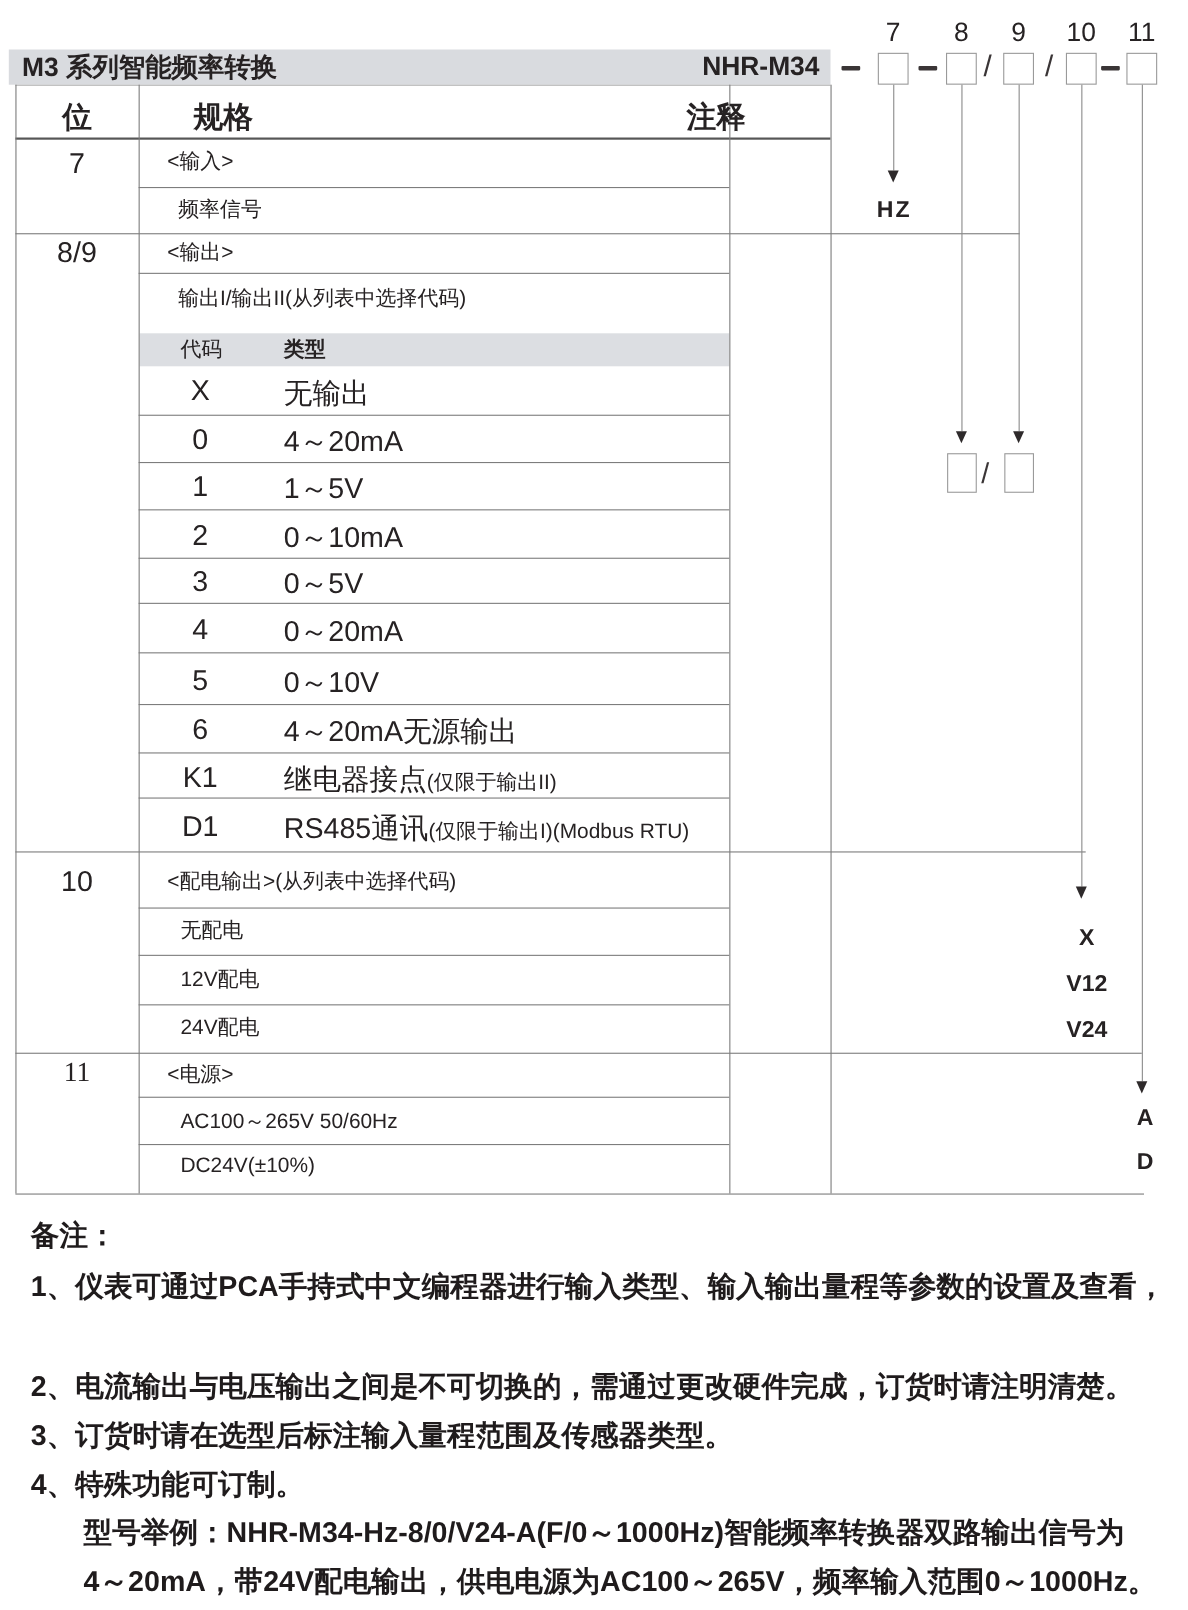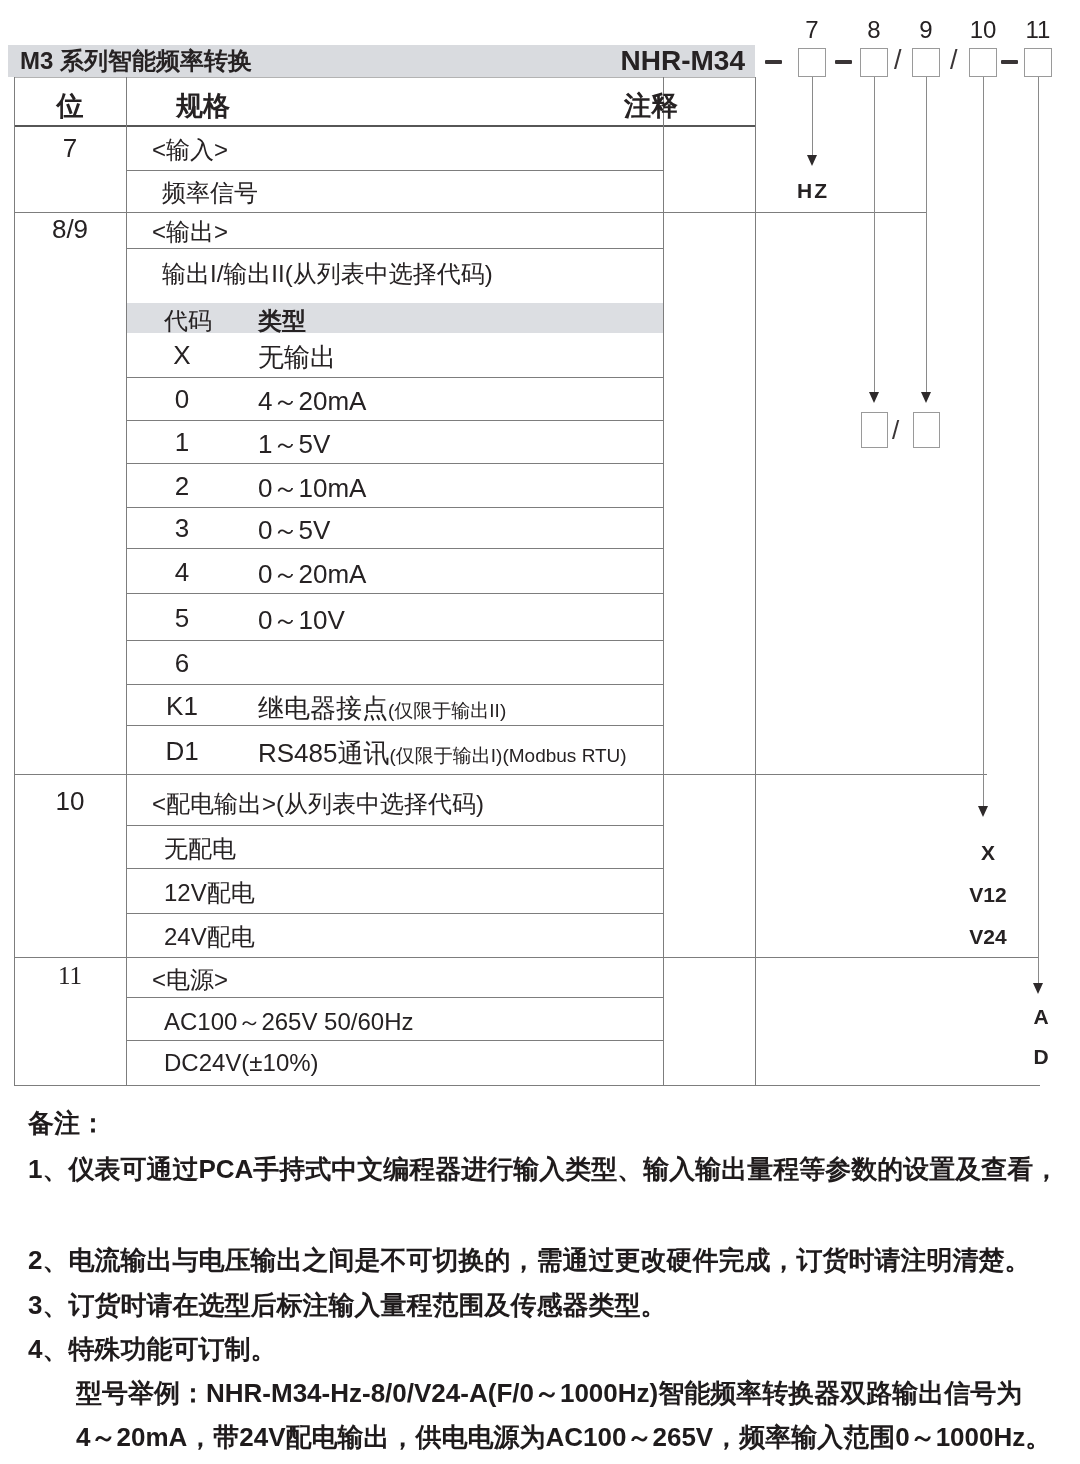--- a/index.html
+++ b/index.html
@@ -4,21 +4,21 @@
 <style>
   html,body{margin:0;padding:0;background:#fff}
   .page{position:relative;width:1080px;height:1464px;background:#ffffff;overflow:hidden;
         font-family:"Liberation Sans","DejaVu Sans",sans-serif;color:#262223}
 
   
   .titlebar{position:absolute;left:8px;top:45px;width:747px;height:32px;background:#d9dbdf;
             display:flex;justify-content:space-between;align-items:center;
             padding:0 10px 0 12px;box-sizing:border-box}
   .title-text{font-size:24px;font-weight:700;white-space:nowrap}
-  .model-text{font-size:28px;font-weight:700;white-space:nowrap}
+  .model-text{font-size:24px;font-weight:700;white-space:nowrap}
   .codebar{position:absolute;left:127px;top:303px;width:536px;height:30px;background:#dcdee2}
 
   
   .hl{position:absolute;height:1px;background:#7d7d7d}
   .vl{position:absolute;width:1px;background:#7d7d7d}
   .hl-top{left:14px;top:77px;width:741px;background:#b3b3b3}
   .hl-head{left:14px;top:125px;width:741px;height:2px;background:#565656}
   .hl-a{left:126px;top:170px;width:537px}
   .hl-g1{left:14px;top:212px;width:913px}
   .hl-b{left:126px;top:248px;width:537px}
@@ -82,21 +82,21 @@
   .annD{left:1020px;top:1045px;width:42px}
 
   
   .th{position:absolute;font-weight:700;font-size:27px;white-space:nowrap}
   .th-pos{left:14px;top:88px;width:112px;text-align:center}
   .th-spec{left:176px;top:88px}
   .th-note{left:606px;top:88px;width:90px;text-align:center}
   .pos{position:absolute;left:14px;width:112px;text-align:center;font-size:26px;font-weight:500}
   .pos7{top:133px}.pos89{top:214px}.pos10{top:786px}
   .pos11{top:962px;font-family:"Liberation Serif","DejaVu Serif",serif;font-size:25px}
-  .sp{position:absolute;font-size:24px;font-weight:500;white-space:nowrap}
+  .sp{position:absolute;font-size:19px;font-weight:500;white-space:nowrap}
   .sp-in{left:152px;top:134px}
   .sp-freq{left:162px;top:177px}
   .sp-out{left:152px;top:216px}
   .sp-outio{left:162px;top:258px}
   .codehead-c{left:164px;top:305px;font-weight:400}
   .codehead-t{left:258px;top:305px;font-weight:700}
   .cc{position:absolute;left:126px;width:112px;text-align:center;font-size:26px;font-weight:500}
   .ct{position:absolute;left:258px;font-size:26px;font-weight:500;white-space:nowrap}
   .r0{top:340px}.r1{top:384px}.r2{top:427px}.r3{top:471px}.r4{top:513px}
   .r5{top:557px}.r6{top:603px}.r7{top:648px}.r8{top:691px}.r9{top:736px}
@@ -223,20 +223,21 @@
   <div class="ct r2">1～5V</div>
   <div class="cc r3">2</div>
   <div class="ct r3">0～10mA</div>
   <div class="cc r4">3</div>
   <div class="ct r4">0～5V</div>
   <div class="cc r5">4</div>
   <div class="ct r5">0～20mA</div>
   <div class="cc r6">5</div>
   <div class="ct r6">0～10V</div>
   <div class="cc r7">6</div>
+  <div class="ct r7">4～20mA无源输出</div>
   <div class="cc r8">K1</div>
   <div class="ct r8"><span>继电器接点</span><span class="sm">(仅限于输出II)</span></div>
   <div class="cc r9">D1</div>
   <div class="ct r9"><span>RS485通讯</span><span class="sm">(仅限于输出I)(Modbus RTU)</span></div>
 
   <div class="sp sp-pd">&lt;配电输出&gt;(从列表中选择代码)</div>
   <div class="sp sp-nopd">无配电</div>
   <div class="sp sp-12v">12V配电</div>
   <div class="sp sp-24v">24V配电</div>
 

